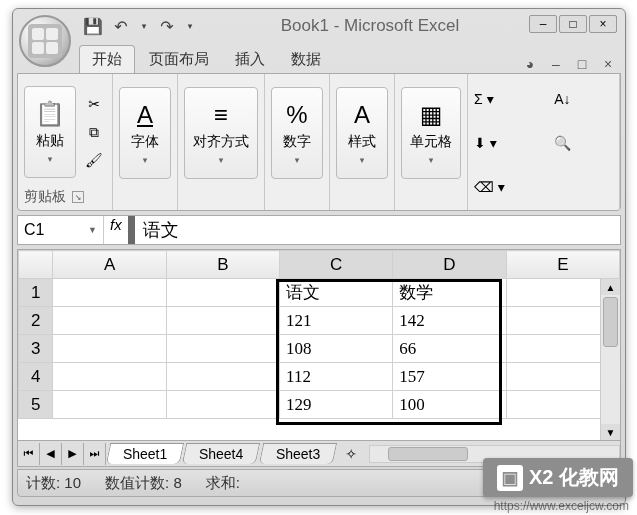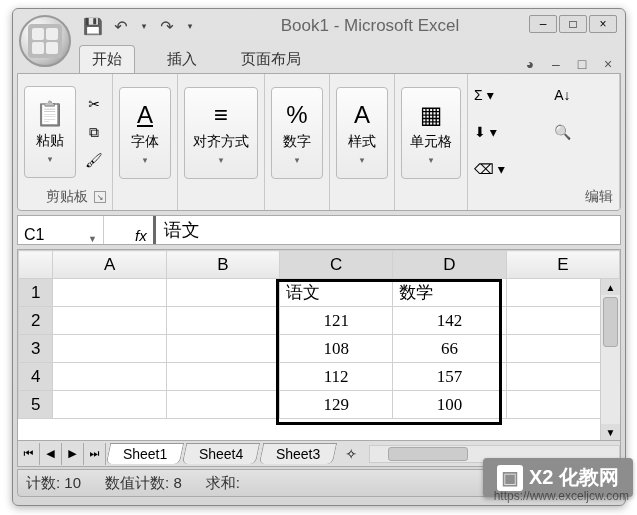--- a/index.html
+++ b/index.html
@@ -12,60 +12,60 @@
 .office-btn-inner { width: 34px; height: 34px; background: #bbb; border-radius: 4px; display: grid; grid-template-columns: 1fr 1fr; grid-template-rows: 1fr 1fr; gap: 2px; padding: 4px; }
 .office-btn-inner div { background: #eee; border-radius: 2px; }
 .qat { margin-left: 66px; display: flex; gap: 8px; align-items: center; }
 .qat-item { width: 20px; height: 20px; display: flex; align-items: center; justify-content: center; color: #444; }
 .qat-drop { width: 10px; height: 20px; display: flex; align-items: center; justify-content: center; color: #444; font-size: 9px; }
 .title-text { flex: 1; text-align: center; font-size: 17px; color: #666; padding-right: 80px; }
 .win-controls { position: absolute; right: 8px; top: 6px; display: flex; gap: 2px; }
 .win-btn { width: 28px; height: 18px; border: 1px solid #999; background: #ddd; font-size: 12px; display: flex; align-items: center; justify-content: center; border-radius: 2px; }
 
 
-.tabs-row { height: 30px; display: flex; align-items: flex-end; padding-left: 66px; gap: 20px; }
+.tabs-row { height: 30px; display: flex; align-items: flex-end; padding-left: 66px; gap: 2px; }
 .tab { padding: 4px 12px; font-size: 15px; color: #333; border-radius: 4px 4px 0 0; cursor: pointer; }
 .tab.active { background: #e8f0f8; border: 1px solid #aaa; border-bottom: none; }
 .tabs-right { margin-left: auto; margin-right: 8px; display: flex; gap: 8px; align-items: center; color: #555; }
 .tabs-right span { width: 18px; height: 18px; display: flex; align-items: center; justify-content: center; font-size: 14px; }
 
 
 .ribbon { background: #e8f0f8; border: 1px solid #aaa; margin: 0 4px; height: 138px; display: flex; border-radius: 0 0 4px 4px; }
 .group { border-right: 1px solid #bcc; display: flex; flex-direction: column; padding: 4px 6px 2px; }
 .group-body { flex: 1; display: flex; align-items: center; gap: 4px; }
-.group-label { font-size: 14px; color: #555; text-align: center; padding: 2px 0; display: flex; justify-content: flex-end; align-items: center; gap: 6px; }
+.group-label { font-size: 14px; color: #555; text-align: center; padding: 2px 0; display: flex; justify-content: flex-start; align-items: center; gap: 6px; }
 .group-label .launcher { width: 12px; height: 12px; border: 1px solid #999; display: inline-flex; align-items: center; justify-content: center; font-size: 8px; }
 .big-btn { display: flex; flex-direction: column; align-items: center; justify-content: center; gap: 4px; padding: 4px 8px; border: 1px solid #bbb; border-radius: 4px; background: linear-gradient(#fafcff,#e4ecf4); min-width: 52px; height: 92px; }
 .big-btn .ico { font-size: 24px; }
 .big-btn .lbl { font-size: 14px; text-align: left; }
 .big-btn .drop { font-size: 9px; color: #666; }
 .clip-group .group-body { gap: 6px; }
 .paste-big { width: 52px; }
 .clip-minis { display: flex; flex-direction: column; gap: 6px; }
 .mini { width: 24px; height: 22px; display: flex; align-items: center; justify-content: center; font-size: 14px; }
 .edit-group .group-body { display: grid; grid-template-columns: auto auto; gap: 2px 8px; }
 .edit-item { display: flex; align-items: center; gap: 4px; font-size: 14px; }
 
 
 .formula-row { height: 30px; margin: 4px; display: flex; align-items: stretch; border: 1px solid #aaa; background: #fff; }
-.name-box { width: 86px; border-right: 1px solid #ccc; display: flex; align-items: flex-end; padding: 0 6px; font-size: 16px; justify-content: space-between; }
+.name-box { width: 86px; border-right: 1px solid #ccc; display: flex; align-items: center; padding: 0 6px; font-size: 16px; justify-content: space-between; }
 .name-box .dd { font-size: 9px; color: #666; }
-.fx-area { display: flex; align-items: flex-end; padding: 0 6px; border-right: 3px solid #a16207; gap: 6px; margin-left: 25px; }
+.fx-area { display: flex; align-items: flex-start; padding: 0 6px; border-right: 7px solid #a16207; gap: 6px; }
 .fx-lbl { font-style: italic; font-size: 15px; }
 .formula-input { flex: 1; padding: 0 8px; font-size: 18px; display: flex; align-items: center; font-family: SimSun; }
 
 
 .grid-wrap { margin: 0 4px; background: #fff; border: 1px solid #aaa; height: 192px; position: relative; overflow: hidden; }
 .grid-table { border-collapse: collapse; width: 100%; table-layout: fixed; }
 .grid-table th, .grid-table td { border: 1px solid #d0d0d0; height: 28px; font-size: 17px; font-weight: normal; padding: 0 6px; }
 .grid-table th { background: linear-gradient(#f4f8fc,#e0e8f0); text-align: center; }
 .grid-table th.row-hdr { width: 34px; }
 .grid-table th.col-hdr { width: 112px; }
 .grid-table th.selected { background: #f8d898; }
-.grid-table td { background: #fff; text-align: center; font-family: SimSun; }
+.grid-table td { background: #fff; text-align: left; font-family: SimSun; }
 .grid-table td.ltext { text-align: left; }
 .sel-border { position: absolute; border: 3px solid #000; pointer-events: none; }
 .vscroll { position: absolute; right: 0; top: 29px; bottom: 0; width: 20px; background: #e8e8e8; border-left: 1px solid #ccc; }
 .vscroll .thumb { position: absolute; left: 2px; right: 2px; top: 18px; height: 50px; background: #ccc; border: 1px solid #aaa; border-radius: 3px; }
 .vscroll .arr { position: absolute; left: 0; right: 0; height: 16px; display: flex; align-items: center; justify-content: center; font-size: 10px; background: #ddd; }
 
 
 .sheet-row { height: 26px; margin: 0 4px; display: flex; align-items: center; background: #d8e0e8; border: 1px solid #aaa; border-top: none; font-size: 14px; }
 .sheet-nav { display: flex; }
 .sheet-nav div { width: 22px; height: 22px; border-right: 1px solid #aaa; display: flex; align-items: center; justify-content: center; font-size: 11px; }
@@ -75,21 +75,21 @@
 .sheet-new { width: 24px; margin-left: 4px; text-align: center; }
 .hscroll { flex: 1; margin-left: 6px; height: 18px; background: #e8e8e8; border: 1px solid #ccc; position: relative; }
 .hscroll .thumb { position: absolute; left: 18px; width: 80px; top: 1px; bottom: 1px; background: #ccc; border: 1px solid #aaa; border-radius: 3px; }
 
 
 .status { height: 28px; margin: 2px 4px 4px; background: linear-gradient(#d8e4f0,#c4d4e4); border: 1px solid #aaa; border-radius: 0 0 4px 4px; display: flex; align-items: center; font-size: 15px; color: #333; padding: 0 8px; gap: 24px; }
 
 
 .wm1 { position: absolute; right: 4px; bottom: 18px; background: #ff7a00; color: #fff; padding: 6px 14px; font-size: 20px; font-weight: bold; border-radius: 4px; display: flex; align-items: center; gap: 6px; box-shadow: 0 2px 4px rgba(0,0,0,.3); }
 .wm1 .sq { width: 26px; height: 26px; background: #fff; color: #ff7a00; display: flex; align-items: center; justify-content: center; border-radius: 3px; font-size: 18px; }
-.wm2 { position: absolute; right: 8px; bottom: 12px; font-size: 12px; color: rgba(0,0,0,.5); }
+.wm2 { position: absolute; right: 8px; bottom: 2px; font-size: 12px; color: rgba(0,0,0,.5); }
 </style>
 </head>
 <body>
 
 <div class="window">
 
   <div class="titlebar">
     <div class="office-btn">
       <div class="office-btn-inner">
           <div></div>
@@ -108,22 +108,23 @@
     <div class="title-text">Book1 - Microsoft Excel</div>
     <div class="win-controls">
       <div class="win-btn">–</div>
       <div class="win-btn">□</div>
       <div class="win-btn">×</div>
     </div>
   </div>
 
   <div class="tabs-row">
     <div class="tab active">开始</div>
+    <div class="tab">页面布局</div>
     <div class="tab">插入</div>
-    <div class="tab">页面布局</div>
+    <div class="tab">数据</div>
     <div class="tabs-right">
       <span>◕</span>
       <span>–</span>
       <span>□</span>
       <span>×</span>
     </div>
   </div>
 
   <div class="ribbon">
     <div class="group clip-group">
@@ -206,23 +207,20 @@
         <div class="edit-item">
             <span>A↓</span>
           </div>
         <div class="edit-item"><span>⬇</span>▾</div>
         <div class="edit-item">
             <span>🔍</span>
           </div>
         <div class="edit-item"><span>⌫</span>▾</div>
         <div></div>
       </div>
-      <div class="group-label">
-          <span>编辑</span>
-        </div>
     </div>
   </div>
 
   <div class="formula-row">
     <div class="name-box">
       <span>C1</span>
       <span class="dd">▼</span>
     </div>
     <div class="fx-area">
       <span class="fx-lbl">fx</span>

